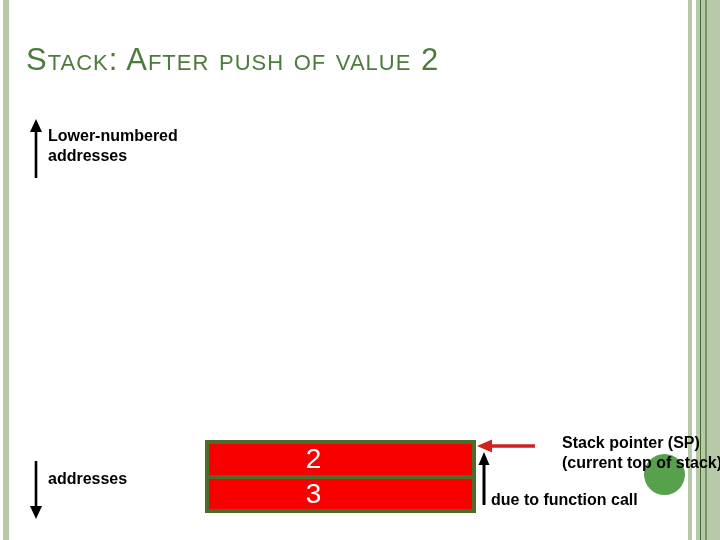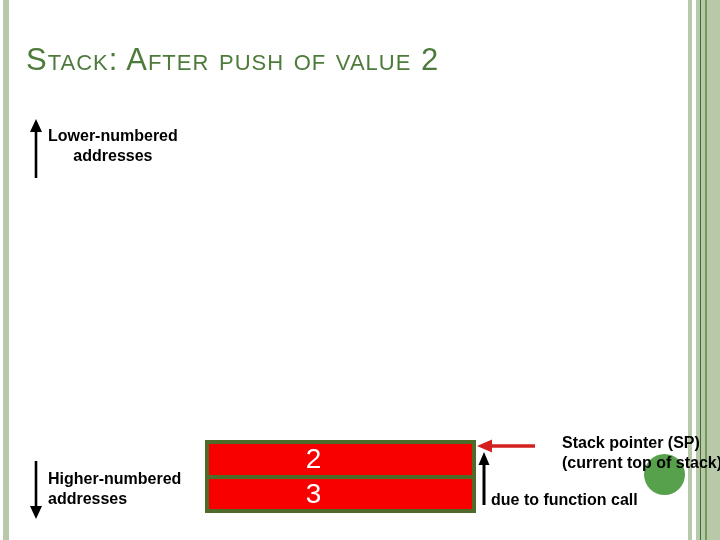--- a/index.html
+++ b/index.html
@@ -40,21 +40,21 @@
     z-index: 2;
   }
 
   .label {
     position: absolute;
     font-size: 16px; line-height: 20px;
     font-weight: bold; color: #000;
     white-space: nowrap;
     z-index: 3;
   }
-  .label-lower  { left: 48px;  top: 126px; text-align: center; }
+  .label-lower  { left: 48px;  top: 126px; }
   .label-higher { left: 48px;  top: 469px; }
   .label-sp     { left: 562px; top: 433px; }
   .label-grows  { left: 487px; top: 490px; }
   .label-grows .line2 { margin-left: 4px; }
 
   .arrow { position: absolute; z-index: 2; }
   .arrow-lower  { left: 29px;  top: 119px; }
   .arrow-higher { left: 29px;  top: 461px; }
   .arrow-grows  { left: 477px; top: 452px; }
   .arrow-sp     { left: 477px; top: 439px; }
@@ -101,21 +101,20 @@
   <div class="label label-lower">
     <div>Lower-numbered</div>
     <div>addresses</div>
   </div>
 
   <svg class="arrow arrow-higher" width="14" height="58" viewBox="0 0 14 58">
     <line x1="7" y1="0" x2="7" y2="47" stroke="#000" stroke-width="2.6"></line>
     <polygon points="7,58 1,45 13,45" fill="#000"></polygon>
   </svg>
   <div class="label label-higher">
-    <div>Higher-numbered</div>
     <div>addresses</div>
   </div>
 
   <div class="stack">
     <div class="cell">2</div>
     <div class="cell">3</div>
   </div>
 
   <svg class="arrow arrow-sp" width="58" height="14" viewBox="0 0 58 14">
     <polygon points="0,7 15,0.5 15,13.5" fill="#d32020"></polygon>

